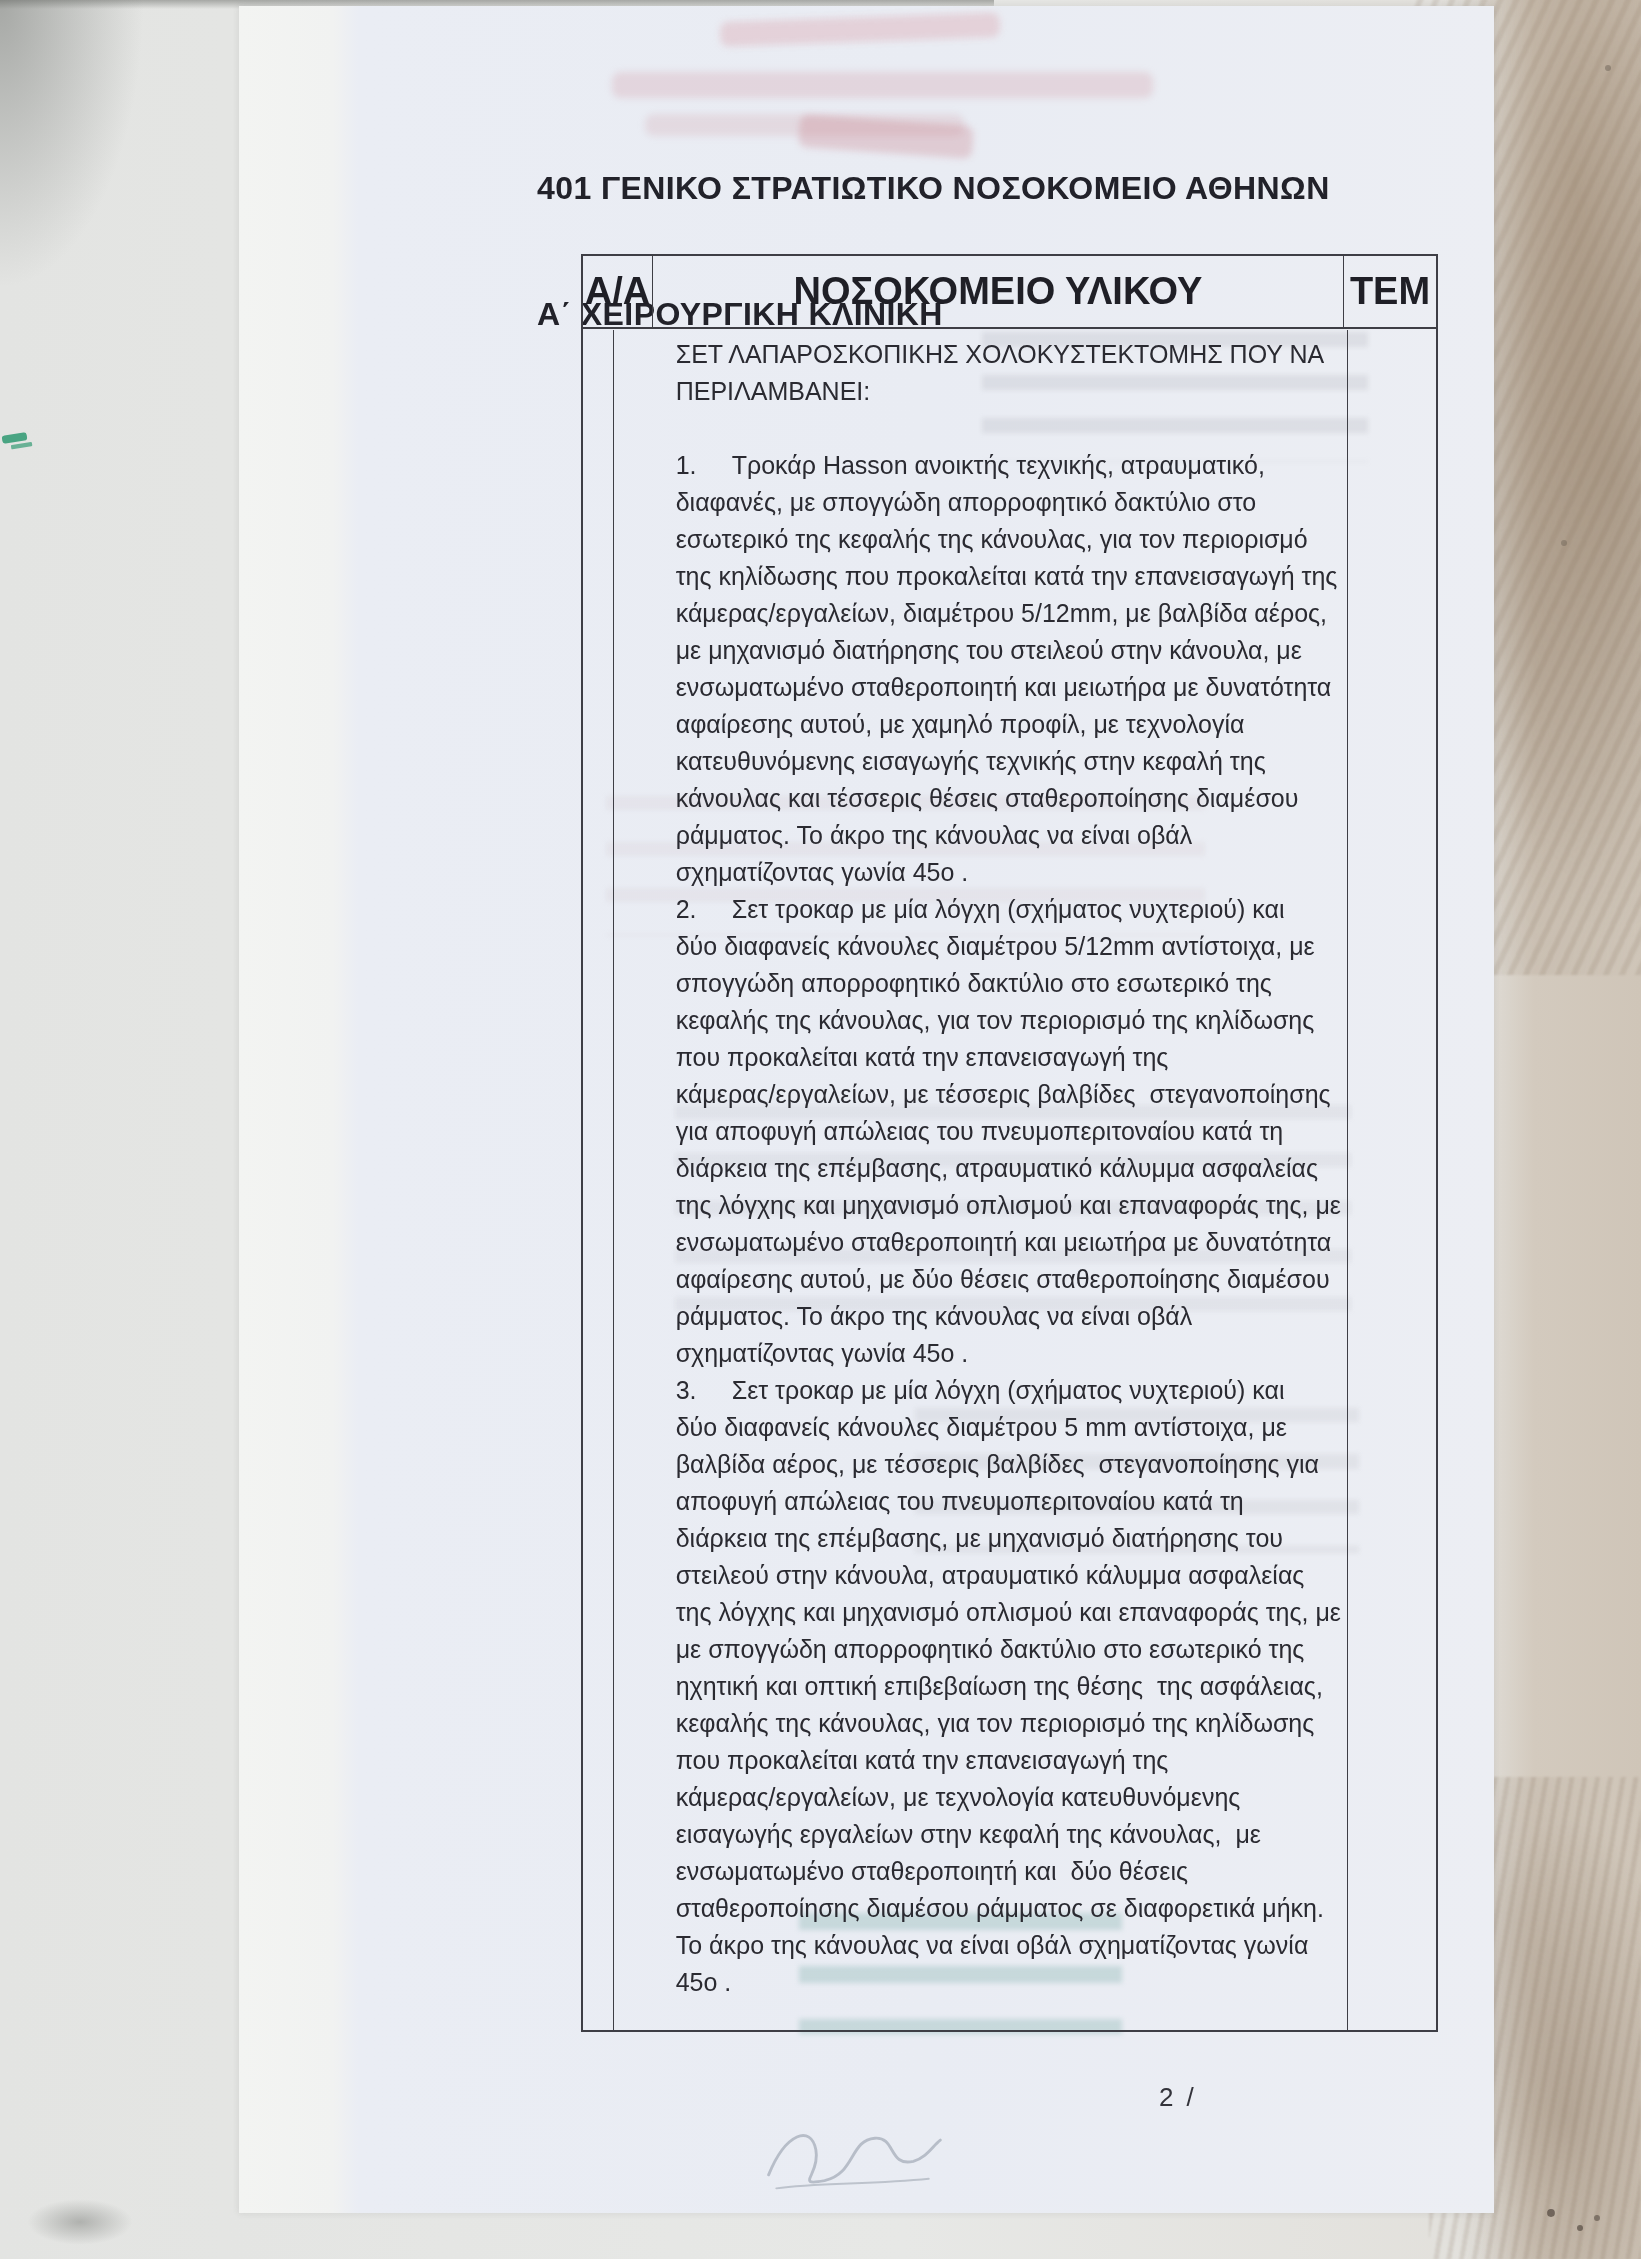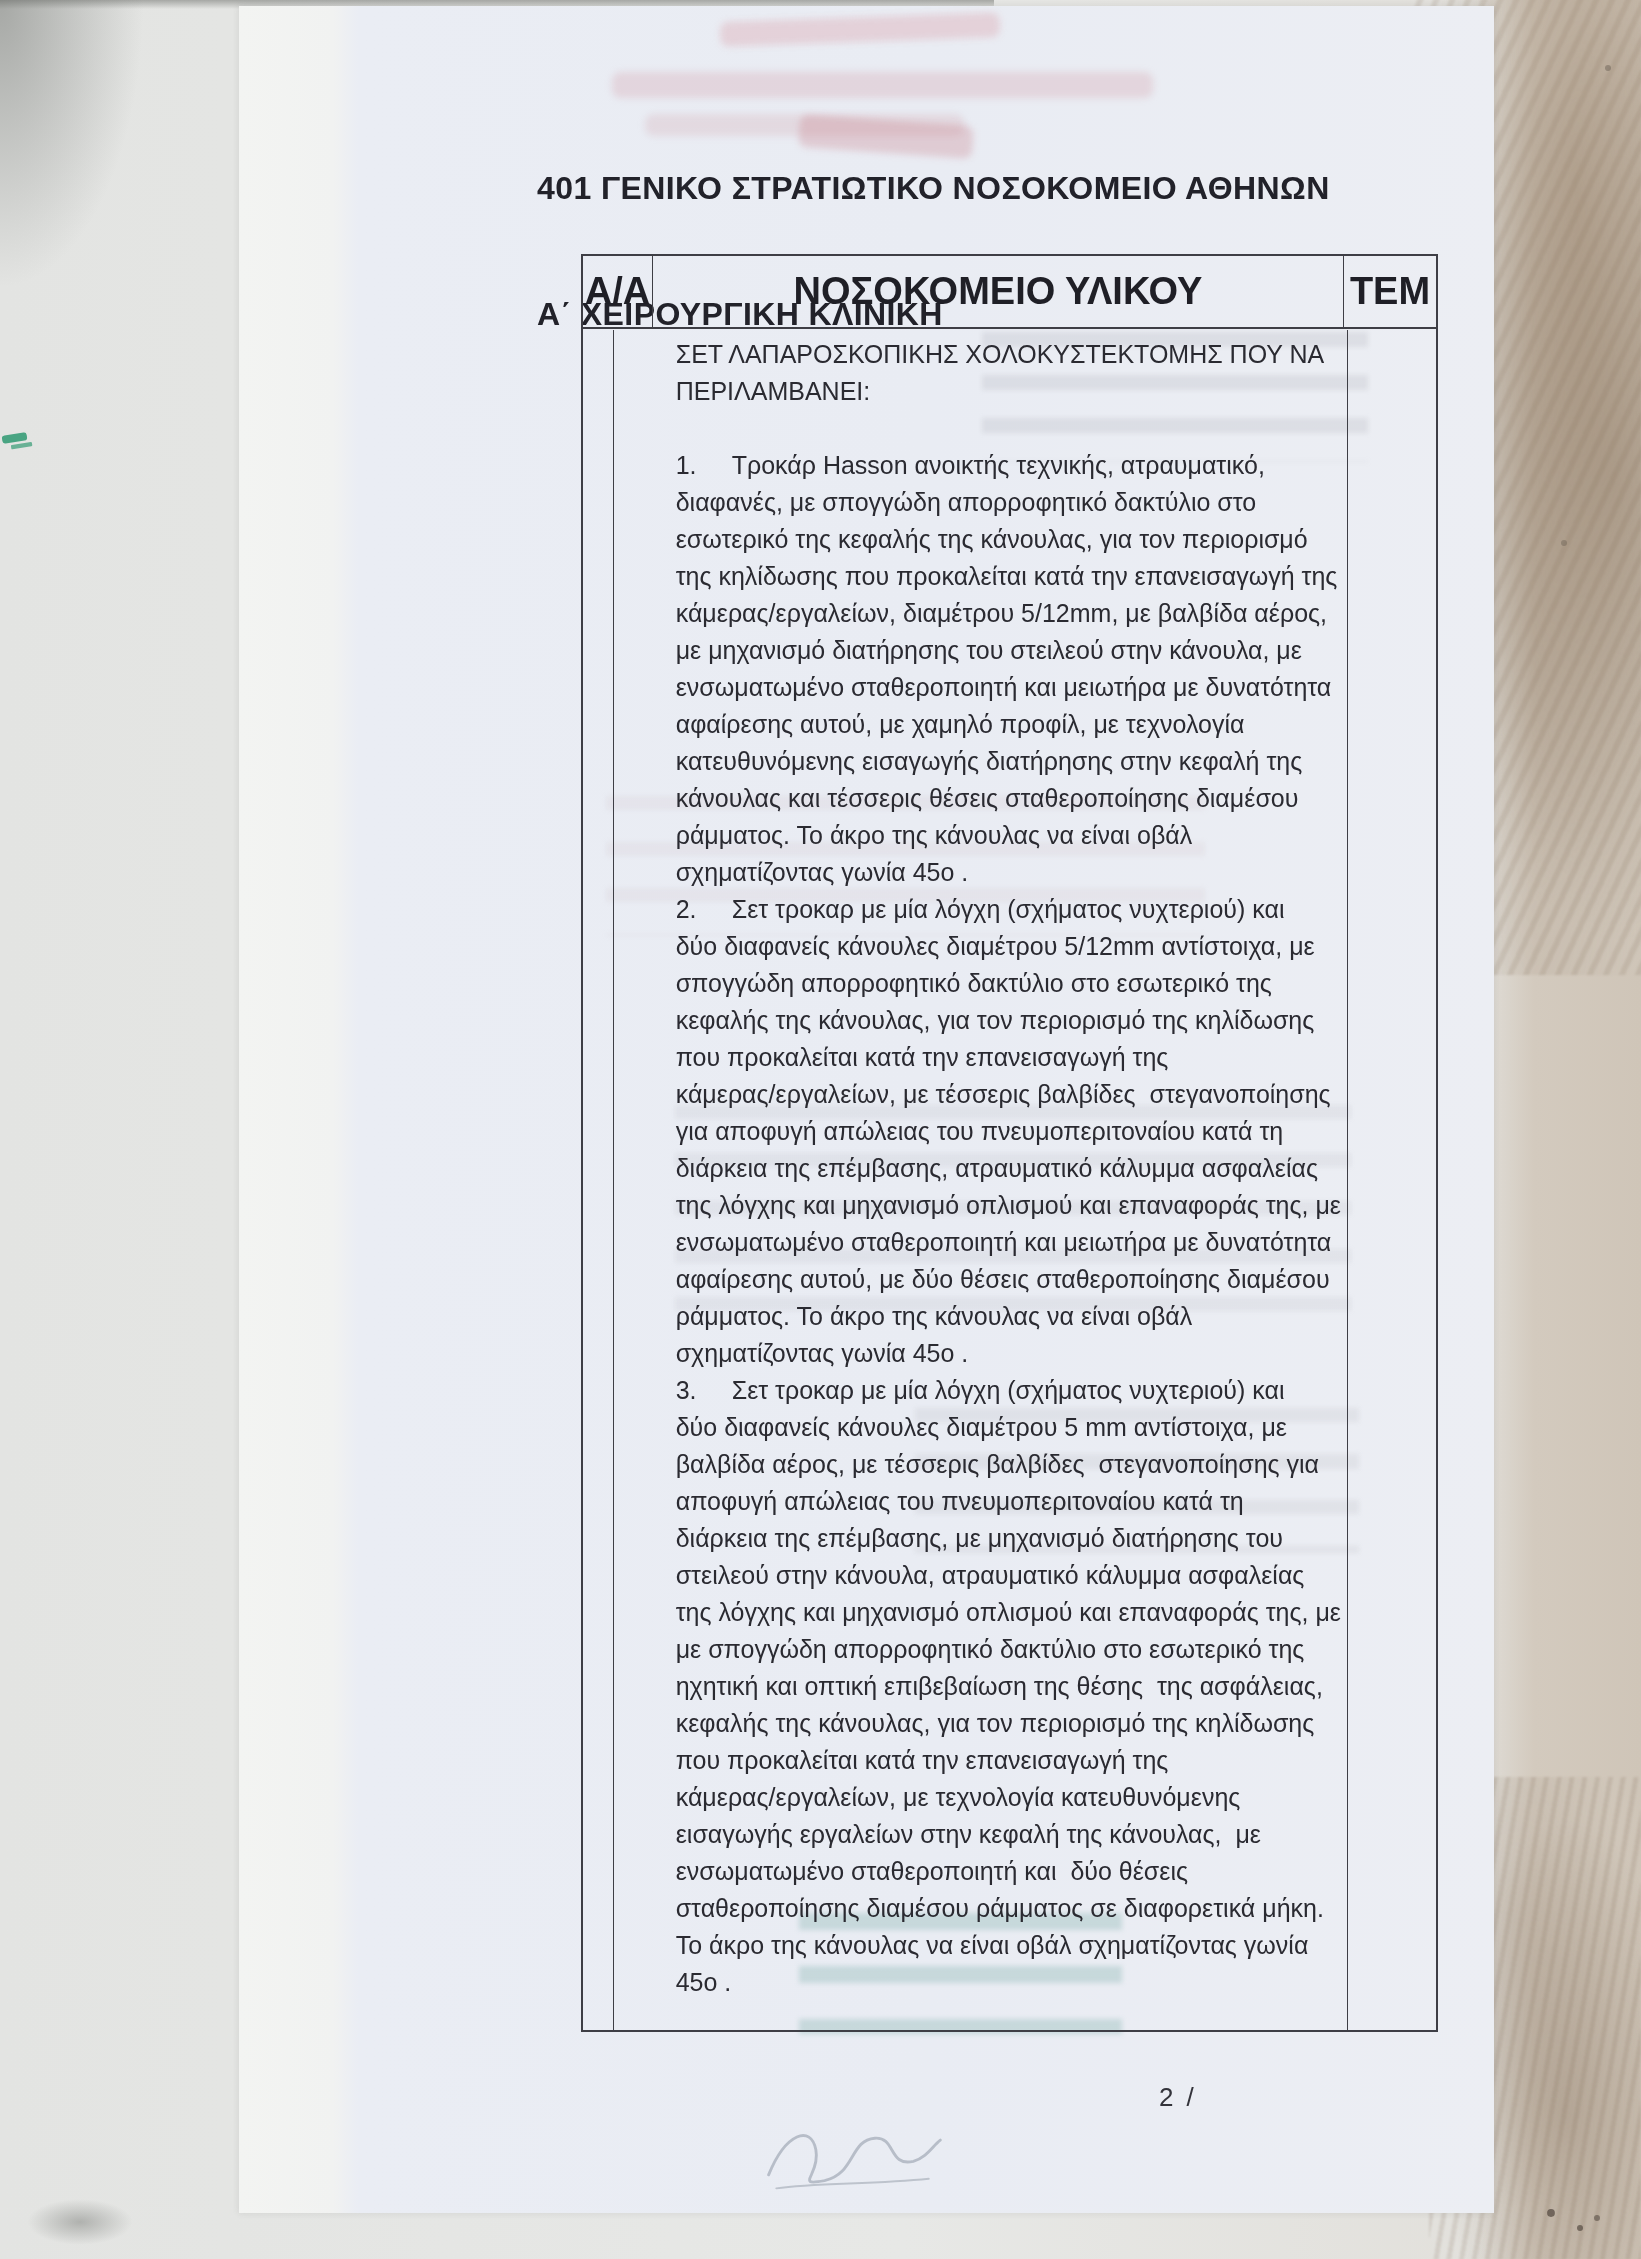--- a/index.html
+++ b/index.html
@@ -114,21 +114,21 @@
             <div class="line">&nbsp;</div>
             <div>
               <div class="line"><span class="num">1.</span>Τροκάρ Hasson ανοικτής τεχνικής, ατραυματικό,</div>
               <div class="line">διαφανές, με σπογγώδη απορροφητικό δακτύλιο στο</div>
               <div class="line">εσωτερικό της κεφαλής της κάνουλας, για τον περιορισμό</div>
               <div class="line">της κηλίδωσης που προκαλείται κατά την επανεισαγωγή της</div>
               <div class="line">κάμερας/εργαλείων, διαμέτρου 5/12mm, με βαλβίδα αέρος,</div>
               <div class="line">με μηχανισμό διατήρησης του στειλεού στην κάνουλα, με</div>
               <div class="line">ενσωματωμένο σταθεροποιητή και μειωτήρα με δυνατότητα</div>
               <div class="line">αφαίρεσης αυτού, με χαμηλό προφίλ, με τεχνολογία</div>
-              <div class="line">κατευθυνόμενης εισαγωγής διατήρησης στην κεφαλή της</div>
+              <div class="line">κατευθυνόμενης εισαγωγής τεχνικής στην κεφαλή της</div>
               <div class="line">κάνουλας και τέσσερις θέσεις σταθεροποίησης διαμέσου</div>
               <div class="line">ράμματος. Το άκρο της κάνουλας να είναι οβάλ</div>
               <div class="line">σχηματίζοντας γωνία 45ο .</div>
             </div>
             <div>
               <div class="line"><span class="num">2.</span>Σετ τροκαρ με μία λόγχη (σχήματος νυχτεριού) και</div>
               <div class="line">δύο διαφανείς κάνουλες διαμέτρου 5/12mm αντίστοιχα, με</div>
               <div class="line">σπογγώδη απορροφητικό δακτύλιο στο εσωτερικό της</div>
               <div class="line">κεφαλής της κάνουλας, για τον περιορισμό της κηλίδωσης</div>
               <div class="line">που προκαλείται κατά την επανεισαγωγή της</div>

